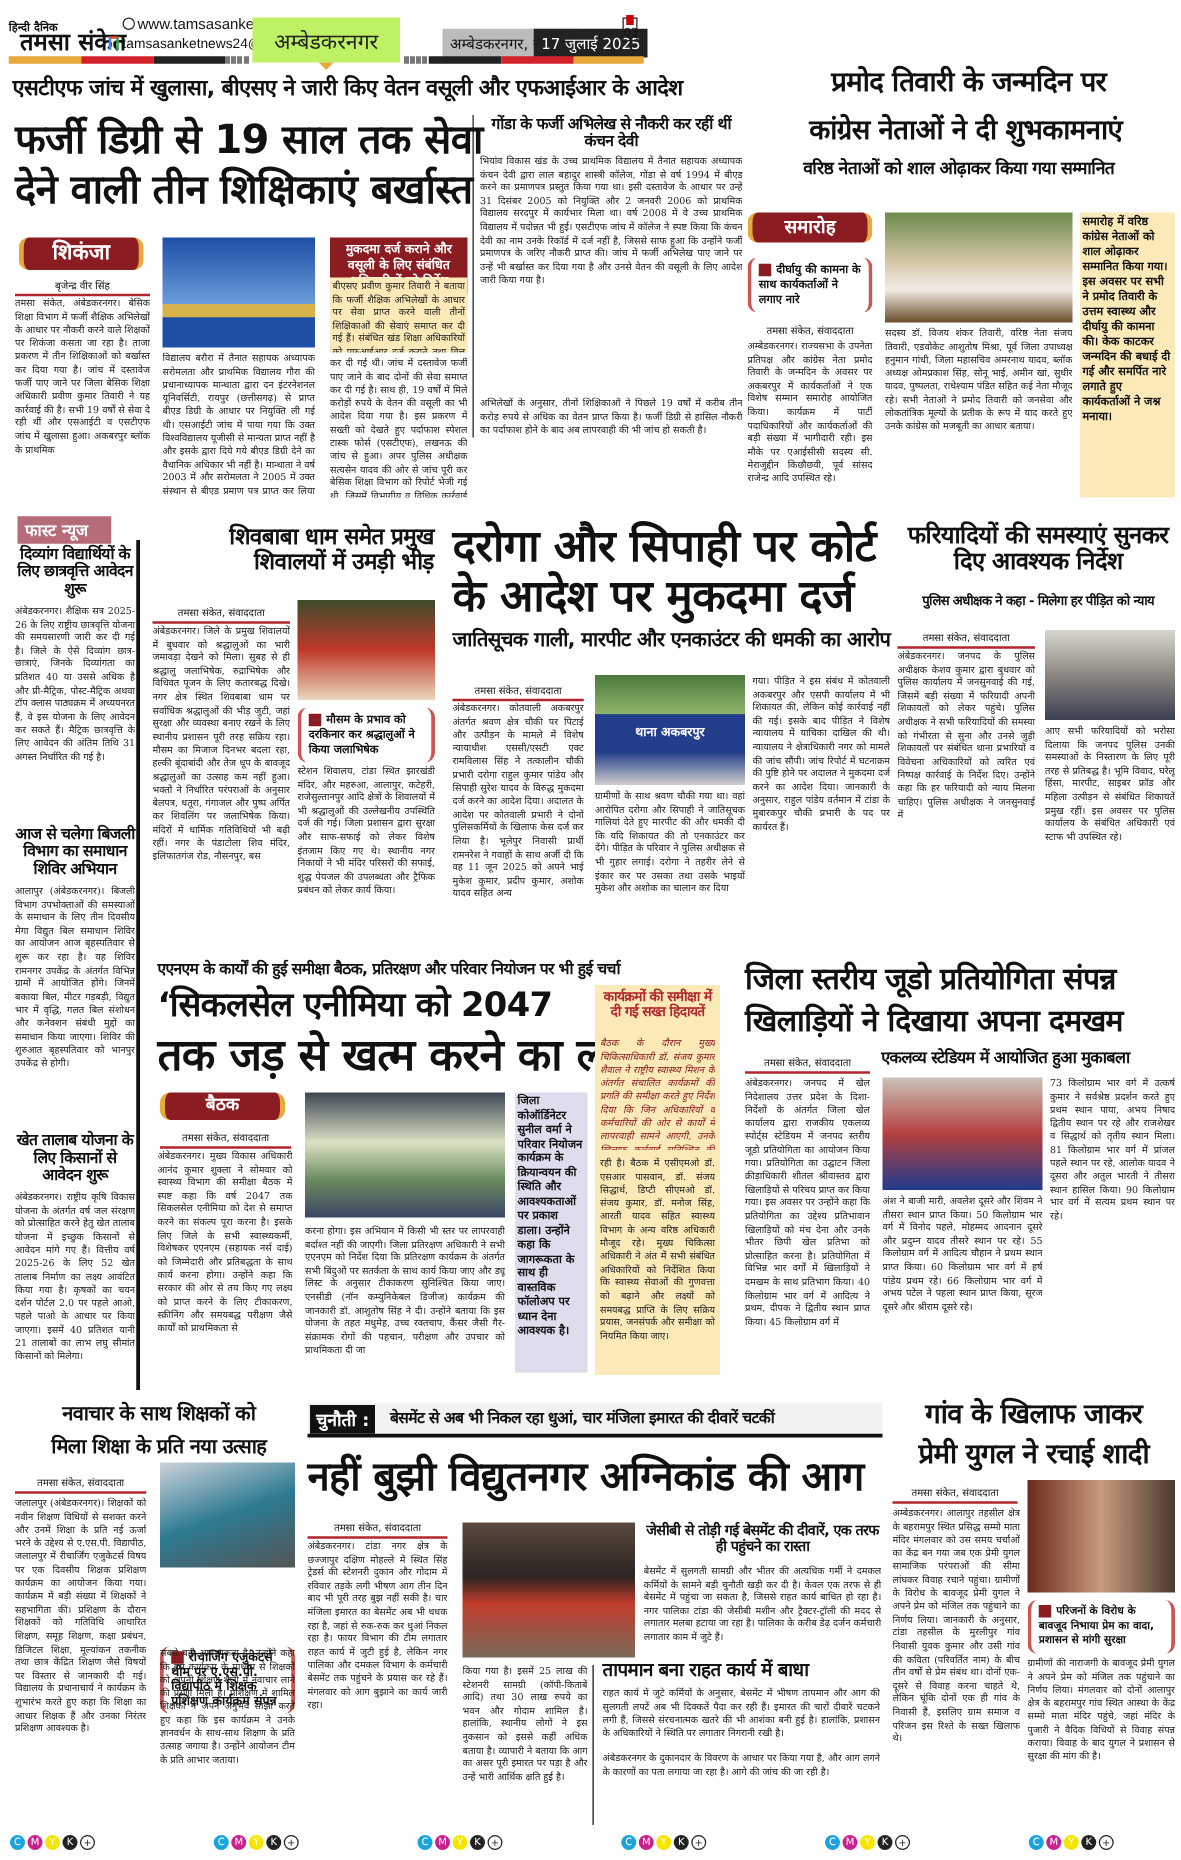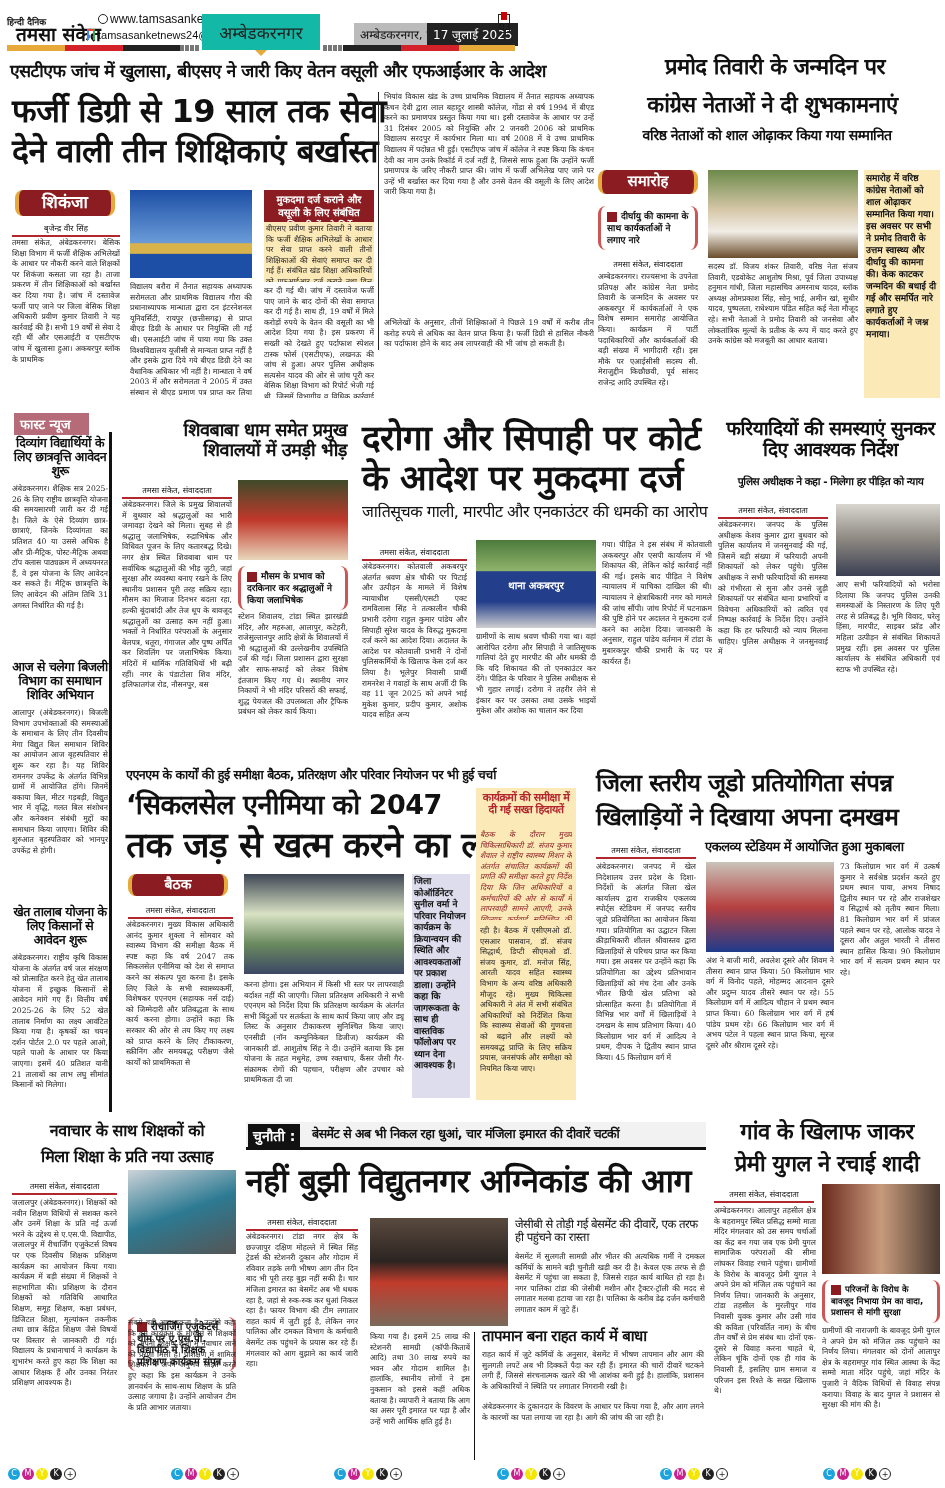--- a/index.html
+++ b/index.html
@@ -2,21 +2,21 @@
 <html><head>
 <meta charset="utf-8">
 <style>
 *{box-sizing:border-box;margin:0;padding:0}
 body{width:945px;height:1488px;background:#fff;font-family:"DejaVu Sans",sans-serif;color:#111;position:relative;overflow:hidden}
 .abs{position:absolute}
 .hdr-line{position:absolute;height:6px}
 .logo-small{font-size:9px;font-weight:bold}
 .logo-big{font-size:19px;font-weight:900;line-height:20px}
 .web{font-size:11px;font-family:"Liberation Sans",sans-serif;line-height:13px}
-.tabbox{background:#14b8a6;color:#222;font-size:17px;display:flex;align-items:center;justify-content:center}
+.tabbox{background:#bef264;color:#222;font-size:17px;display:flex;align-items:center;justify-content:center}
 .dateA{background:#bbb;font-size:12px;padding:3px 6px}
 .dateB{background:#222;color:#fff;font-size:12px;padding:3px 6px}
 .h1{font-weight:900;line-height:1.12;letter-spacing:-0.5px}
 .body-txt{font-size:7.6px;line-height:10.6px;text-align:justify;color:#222;font-family:"DejaVu Serif",serif;overflow:hidden}
 .byline{font-size:8px;text-align:center;border-bottom:2px solid #b3262d;padding-bottom:2px}
 .photo{background:linear-gradient(135deg,#6b7c6b,#b7a07a 40%,#4a5a70);}
 .tagbox{background:#8b1d22;color:#fff;font-weight:bold;text-align:center;border-left:4px solid #e6a93a;border-right:4px solid #e6a93a;border-radius:8px}
 .quote{border-left:3px solid #c55;border-right:3px solid #c55;border-radius:8px;padding:4px 6px;font-size:10px;line-height:13px;font-weight:bold}
 .quote .sq{display:inline-block;width:10px;height:10px;background:#8b1d22;margin-right:4px;vertical-align:middle}
 .yellowbox{background:#fbe9b8}
@@ -51,20 +51,21 @@
   <div class="hdr-line" style="left:343px;top:45px;width:58px;background:#222"></div>
   <div class="hdr-line" style="left:401px;top:45px;width:58px;background:#d3222a"></div>
   <div class="hdr-line" style="left:459px;top:45px;width:56px;background:#e6a93a"></div>
 </div>
 
 <div class="abs h1" style="left:10px;top:62px;width:590px;font-size:17.5px;font-weight:bold">एसटीएफ जांच में खुलासा, बीएसए ने जारी किए वेतन वसूली और एफआईआर के आदेश</div>
 <div class="abs h1" style="left:12px;top:94px;font-size:32px">फर्जी डिग्री से 19 साल तक सेवा</div>
 <div class="abs h1" style="left:12px;top:134px;font-size:32px">देने वाली तीन शिक्षिकाएं बर्खास्त</div>
 <div class="abs" style="left:378px;top:92px;width:1px;height:258px;background:#222"></div>
 <div class="abs" style="left:384px;top:92px;width:210px">
+  <div class="h1" style="font-size:12.5px;text-align:center;margin-bottom:4px">गोंडा के फर्जी अभिलेख से नौकरी कर रहीं थीं कंचन देवी</div>
   <div class="body-txt" style="height:220px">भियांव विकास खंड के उच्च प्राथमिक विद्यालय में तैनात सहायक अध्यापक कंचन देवी द्वारा लाल बहादुर शास्त्री कॉलेज, गोंडा से वर्ष 1994 में बीएड करने का प्रमाणपत्र प्रस्तुत किया गया था। इसी दस्तावेज के आधार पर उन्हें 31 दिसंबर 2005 को नियुक्ति और 2 जनवरी 2006 को प्राथमिक विद्यालय सरदपुर में कार्यभार मिला था। वर्ष 2008 में वे उच्च प्राथमिक विद्यालय में पदोन्नत भी हुईं। एसटीएफ जांच में कॉलेज ने स्पष्ट किया कि कंचन देवी का नाम उनके रिकॉर्ड में दर्ज नहीं है, जिससे साफ हुआ कि उन्होंने फर्जी प्रमाणपत्र के जरिए नौकरी प्राप्त की। जांच में फर्जी अभिलेख पाए जाने पर उन्हें भी बर्खास्त कर दिया गया है और उनसे वेतन की वसूली के लिए आदेश जारी किया गया है।</div>
 </div>
 <div class="abs tagbox" style="left:15px;top:190px;width:100px;height:26px;font-size:17px;line-height:24px">शिकंजा</div>
 <div class="abs byline" style="left:12px;top:222px;width:108px">बृजेन्द्र वीर सिंह</div>
 <div class="abs body-txt" style="left:12px;top:238px;width:108px;height:160px">तमसा संकेत, अंबेडकरनगर। बेसिक शिक्षा विभाग में फर्जी शैक्षिक अभिलेखों के आधार पर नौकरी करने वाले शिक्षकों पर शिकंजा कसता जा रहा है। ताजा प्रकरण में तीन शिक्षिकाओं को बर्खास्त कर दिया गया है। जांच में दस्तावेज फर्जी पाए जाने पर जिला बेसिक शिक्षा अधिकारी प्रवीण कुमार तिवारी ने यह कार्रवाई की है। सभी 19 वर्षों से सेवा दे रही थीं और एसआईटी व एसटीएफ जांच में खुलासा हुआ। अकबरपुर ब्लॉक के प्राथमिक</div>
 <div class="abs photo" style="left:130px;top:190px;width:122px;height:88px;background:linear-gradient(180deg,#1d4fa6,#6a9bd8 60%,#d8b24a 61%,#d8b24a 72%,#1d4fa6 73%)"></div>
 <div class="abs body-txt" style="left:130px;top:282px;width:122px;height:116px">विद्यालय बरौरा में तैनात सहायक अध्यापक सरोमलता और प्राथमिक विद्यालय गौरा की प्रधानाध्यापक मान्धाता द्वारा दन इंटरनेशनल यूनिवर्सिटी, रायपुर (छत्तीसगढ़) से प्राप्त बीएड डिग्री के आधार पर नियुक्ति ली गई थी। एसआईटी जांच में पाया गया कि उक्त विश्वविद्यालय यूजीसी से मान्यता प्राप्त नहीं है और इसके द्वारा दिये गये बीएड डिग्री देने का वैधानिक अधिकार भी नहीं है। मान्धाता ने वर्ष 2003 में और सरोमलता ने 2005 में उक्त संस्थान से बीएड प्रमाण पत्र प्राप्त कर लिया था, लेकिन दोनों की नियुक्ति दिसंबर 2005 में</div>
 <div class="abs redbar" style="left:264px;top:190px;width:110px;font-size:10px;line-height:13px;padding:3px">मुकदमा दर्ज कराने और वसूली के लिए संबंधित अधिकारियों को निर्देश</div>
 <div class="abs body-txt yellowbox" style="left:264px;top:222px;width:110px;height:60px;padding:2px">बीएसए प्रवीण कुमार तिवारी ने बताया कि फर्जी शैक्षिक अभिलेखों के आधार पर सेवा प्राप्त करने वाली तीनों शिक्षिकाओं की सेवाएं समाप्त कर दी गई हैं। संबंधित खंड शिक्षा अधिकारियों को एफआईआर दर्ज कराने तथा वित्त व लेखाधिकारी को वेतन वसूली के लिए प्रस्ताव भेजने का निर्देश दिया गया है।</div>
 <div class="abs body-txt" style="left:264px;top:286px;width:110px;height:112px">कर दी गई थी। जांच में दस्तावेज फर्जी पाए जाने के बाद दोनों की सेवा समाप्त कर दी गई है। साथ ही, 19 वर्षों में मिले करोड़ों रुपये के वेतन की वसूली का भी आदेश दिया गया है। इस प्रकरण में सख्ती को देखते हुए पर्दाफाश स्पेशल टास्क फोर्स (एसटीएफ), लखनऊ की जांच से हुआ। अपर पुलिस अधीक्षक सत्यसेन यादव की ओर से जांच पूरी कर बेसिक शिक्षा विभाग को रिपोर्ट भेजी गई थी, जिसमें विभागीय व विधिक कार्रवाई करने को संस्तुति की गई है। विभागीय</div>
@@ -95,21 +96,21 @@
 <div class="abs h1" style="left:122px;top:420px;width:225px;text-align:right;font-size:18px">शिवबाबा धाम समेत प्रमुख शिवालयों में उमड़ी भीड़</div>
 <div class="abs byline" style="left:122px;top:484px;width:110px">तमसा संकेत, संवाददाता</div>
 <div class="abs body-txt" style="left:122px;top:500px;width:110px;height:220px">अंबेडकरनगर। जिले के प्रमुख शिवालयों में बुधवार को श्रद्धालुओं का भारी जमावड़ा देखने को मिला। सुबह से ही श्रद्धालु जलाभिषेक, रुद्राभिषेक और विधिवत पूजन के लिए कतारबद्ध दिखे। नगर क्षेत्र स्थित शिवबाबा धाम पर सर्वाधिक श्रद्धालुओं की भीड़ जुटी, जहां सुरक्षा और व्यवस्था बनाए रखने के लिए स्थानीय प्रशासन पूरी तरह सक्रिय रहा। मौसम का मिजाज दिनभर बदला रहा, हल्की बूंदाबांदी और तेज धूप के बावजूद श्रद्धालुओं का उत्साह कम नहीं हुआ। भक्तों ने निर्धारित परंपराओं के अनुसार बेलपत्र, धतूरा, गंगाजल और पुष्प अर्पित कर शिवलिंग पर जलाभिषेक किया। मंदिरों में धार्मिक गतिविधियों भी बढ़ी रहीं। नगर के पंडाटोला शिव मंदिर, इलिफातगंज रोड, नौसनपुर, बस</div>
 <div class="abs photo" style="left:238px;top:480px;width:110px;height:80px;background:linear-gradient(180deg,#3e4b2a,#c0382b 50%,#e9d7bc)"></div>
 <div class="abs quote" style="left:238px;top:566px;width:110px;font-size:9px;line-height:12px">
   <span class="sq"></span><span>मौसम के प्रभाव को दरकिनार कर श्रद्धालुओं ने किया जलाभिषेक</span>
 </div>
 <div class="abs body-txt" style="left:238px;top:612px;width:110px;height:108px">स्टेशन शिवालय, टांडा स्थित झारखंडी मंदिर, और महरुआ, आलापुर, कटेहरी, राजेसुल्तानपुर आदि क्षेत्रों के शिवालयों में भी श्रद्धालुओं की उल्लेखनीय उपस्थिति दर्ज की गई। जिला प्रशासन द्वारा सुरक्षा और साफ-सफाई को लेकर विशेष इंतजाम किए गए थे। स्थानीय नगर निकायों ने भी मंदिर परिसरों की सफाई, शुद्ध पेयजल की उपलब्धता और ट्रैफिक प्रबंधन को लेकर कार्य किया।</div>
 
 <div class="abs h1" style="left:362px;top:418px;width:350px;font-size:35px;line-height:40px">दरोगा और सिपाही पर कोर्ट के आदेश पर मुकदमा दर्ज</div>
-<div class="abs h1" style="left:362px;top:503px;font-size:16px;font-weight:normal">जातिसूचक गाली, मारपीट और एनकाउंटर की धमकी का आरोप</div>
+<div class="abs h1" style="left:362px;top:503px;font-size:16px;font-weight:bold">जातिसूचक गाली, मारपीट और एनकाउंटर की धमकी का आरोप</div>
 <div class="abs byline" style="left:362px;top:546px;width:105px">तमसा संकेत, संवाददाता</div>
 <div class="abs body-txt" style="left:362px;top:562px;width:105px;height:158px">अंबेडकरनगर। कोतवाली अकबरपुर अंतर्गत श्रवण क्षेत्र चौकी पर पिटाई और उत्पीड़न के मामले में विशेष न्यायाधीश एससी/एसटी एक्ट रामविलास सिंह ने तत्कालीन चौकी प्रभारी दरोगा राहुल कुमार पांडेय और सिपाही सुरेश यादव के विरुद्ध मुकदमा दर्ज करने का आदेश दिया। अदालत के आदेश पर कोतवाली प्रभारी ने दोनों पुलिसकर्मियों के खिलाफ केस दर्ज कर लिया है। भूलेपुर निवासी प्रार्थी रामनरेश ने गवाहों के साथ अर्जी दी कि वह 11 जून 2025 को अपने भाई मुकेश कुमार, प्रदीप कुमार, अशोक यादव सहित अन्य</div>
 <div class="abs" style="left:476px;top:540px;width:120px;height:88px;background:linear-gradient(180deg,#4c7a3c,#8fb36b 35%,#233e8b 36%,#233e8b 70%,#cfcfcf)">
   <div style="margin-top:38px;text-align:center;color:#fff;font-size:10px;font-weight:bold">थाना अकबरपुर</div>
 </div>
 <div class="abs body-txt" style="left:476px;top:632px;width:120px;height:88px">ग्रामीणों के साथ श्रवण चौकी गया था। वहां आरोपित दरोगा और सिपाही ने जातिसूचक गालियां देते हुए मारपीट की और धमकी दी कि यदि शिकायत की तो एनकाउंटर कर देंगे। पीड़ित के परिवार ने पुलिस अधीक्षक से भी गुहार लगाई। दरोगा ने तहरीर लेने से इंकार कर पर उसका तथा उसके भाइयों मुकेश और अशोक का चालान कर दिया</div>
 <div class="abs body-txt" style="left:602px;top:540px;width:110px;height:180px">गया। पीड़ित ने इस संबंध में कोतवाली अकबरपुर और एसपी कार्यालय में भी शिकायत की, लेकिन कोई कार्रवाई नहीं की गई। इसके बाद पीड़ित ने विशेष न्यायालय में याचिका दाखिल की थी। न्यायालय ने क्षेत्राधिकारी नगर को मामले की जांच सौंपी। जांच रिपोर्ट में घटनाक्रम की पुष्टि होने पर अदालत ने मुकदमा दर्ज करने का आदेश दिया। जानकारी के अनुसार, राहुल पांडेय वर्तमान में टांडा के मुबारकपुर चौकी प्रभारी के पद पर कार्यरत हैं।</div>
 
 <div class="abs h1" style="left:718px;top:418px;width:225px;text-align:center;font-size:19px">फरियादियों की समस्याएं सुनकर दिए आवश्यक निर्देश</div>
 <div class="abs h1" style="left:718px;top:476px;width:225px;text-align:center;font-size:10.5px;font-weight:bold">पुलिस अधीक्षक ने कहा - मिलेगा हर पीड़ित को न्याय</div>
@@ -151,21 +152,21 @@
 </div>
 <div class="abs body-txt" style="left:128px;top:1318px;width:108px;height:142px">सबसे बड़ी आवश्यकता है। उन्होंने कहा कि इस कार्यक्रम के माध्यम से शिक्षकों को अपनी शिक्षण शैली में नवाचार लाने की प्रेरणा मिली है। प्रशिक्षण में शामिल शिक्षकों ने अपने अनुभव साझा करते हुए कहा कि इस कार्यक्रम ने उनके ज्ञानवर्धन के साथ-साथ शिक्षण के प्रति उत्साह जगाया है। उन्होंने आयोजन टीम के प्रति आभार जताया।</div>
 
 <div class="abs" style="left:246px;top:1122px;width:460px;height:28px;background:#f2f2f2;border-bottom:3px solid #111"></div>
 <div class="abs" style="left:248px;top:1124px;background:#111;color:#fff;font-weight:bold;font-size:14px;padding:2px 5px">चुनौती :</div>
 <div class="abs h1" style="left:312px;top:1127px;font-size:12.5px;font-weight:bold">बेसमेंट से अब भी निकल रहा धुआं, चार मंजिला इमारत की दीवारें चटकीं</div>
 <div class="abs h1" style="left:246px;top:1164px;font-size:32px;width:460px">नहीं बुझी विद्युतनगर अग्निकांड की आग</div>
 <div class="abs byline" style="left:246px;top:1216px;width:112px">तमसा संकेत, संवाददाता</div>
 <div class="abs body-txt" style="left:246px;top:1232px;width:112px;height:228px">अंबेडकरनगर। टांडा नगर क्षेत्र के छज्जापुर दक्षिण मोहल्ले में स्थित सिंह ट्रेडर्स की स्टेशनरी दुकान और गोदाम में रविवार तड़के लगी भीषण आग तीन दिन बाद भी पूरी तरह बुझ नहीं सकी है। चार मंजिला इमारत का बेसमेंट अब भी धधक रहा है, जहां से रुक-रुक कर धुआं निकल रहा है। फायर विभाग की टीम लगातार राहत कार्य में जुटी हुई है, लेकिन नगर पालिका और दमकल विभाग के कर्मचारी बेसमेंट तक पहुंचने के प्रयास कर रहे हैं। मंगलवार को आग बुझाने का कार्य जारी रहा।</div>
 <div class="abs photo" style="left:370px;top:1218px;width:138px;height:108px;background:linear-gradient(180deg,#5a4a3e,#2b2421 40%,#c13c2c 60%,#7a6a5a)"></div>
-<div class="abs h1" style="left:515px;top:1218px;width:190px;font-size:11.5px;font-weight:normal">जेसीबी से तोड़ी गई बेसमेंट की दीवारें, एक तरफ ही पहुंचने का रास्ता</div>
+<div class="abs h1" style="left:515px;top:1218px;width:190px;text-align:center;font-size:11.5px;font-weight:bold">जेसीबी से तोड़ी गई बेसमेंट की दीवारें, एक तरफ ही पहुंचने का रास्ता</div>
 <div class="abs body-txt" style="left:515px;top:1252px;width:190px;height:72px">बेसमेंट में सुलगती सामग्री और भीतर की अत्यधिक गर्मी ने दमकल कर्मियों के सामने बड़ी चुनौती खड़ी कर दी है। केवल एक तरफ से ही बेसमेंट में पहुंचा जा सकता है, जिससे राहत कार्य बाधित हो रहा है। नगर पालिका टांडा की जेसीबी मशीन और ट्रैक्टर-ट्रॉली की मदद से लगातार मलबा हटाया जा रहा है। पालिका के करीब डेढ़ दर्जन कर्मचारी लगातार काम में जुटे हैं।</div>
 <div class="abs body-txt" style="left:370px;top:1332px;width:100px;height:128px">किया गया है। इसमें 25 लाख की स्टेशनरी सामग्री (कॉपी-किताबें आदि) तथा 30 लाख रुपये का भवन और गोदाम शामिल है। हालांकि, स्थानीय लोगों ने इस नुकसान को इससे कहीं अधिक बताया है। व्यापारी ने बताया कि आग का असर पूरी इमारत पर पड़ा है और उन्हें भारी आर्थिक क्षति हुई है।</div>
 <div class="abs" style="left:474px;top:1332px;width:1px;height:128px;background:#111"></div>
 <div class="abs h1" style="left:482px;top:1328px;font-size:15px">तापमान बना राहत कार्य में बाधा</div>
 <div class="abs body-txt" style="left:482px;top:1350px;width:222px;height:50px">राहत कार्य में जुटे कर्मियों के अनुसार, बेसमेंट में भीषण तापमान और आग की सुलगती लपटें अब भी दिक्कतें पैदा कर रही हैं। इमारत की चारों दीवारें चटकने लगी हैं, जिससे संरचनात्मक खतरे की भी आशंका बनी हुई है। हालांकि, प्रशासन के अधिकारियों ने स्थिति पर लगातार निगरानी रखी है।</div>
 <div class="abs body-txt" style="left:482px;top:1402px;width:222px;height:58px">अंबेडकरनगर के दुकानदार के विवरण के आधार पर किया गया है, और आग लगने के कारणों का पता लगाया जा रहा है। आगे की जांच की जा रही है।</div>
 
 <div class="abs h1" style="left:712px;top:1120px;width:230px;text-align:center;font-size:22px">गांव के खिलाफ जाकर</div>
 <div class="abs h1" style="left:712px;top:1152px;width:230px;text-align:center;font-size:22px">प्रेमी युगल ने रचाई शादी</div>
 <div class="abs byline" style="left:714px;top:1188px;width:100px">तमसा संकेत, संवाददाता</div>

